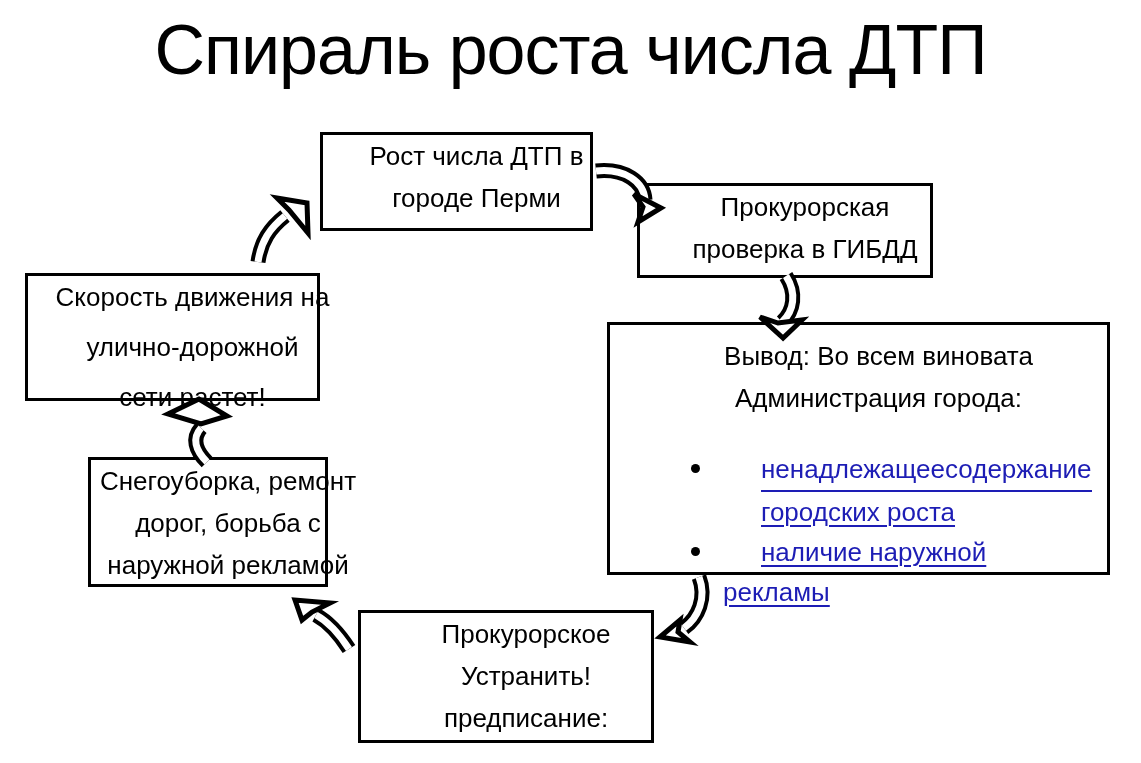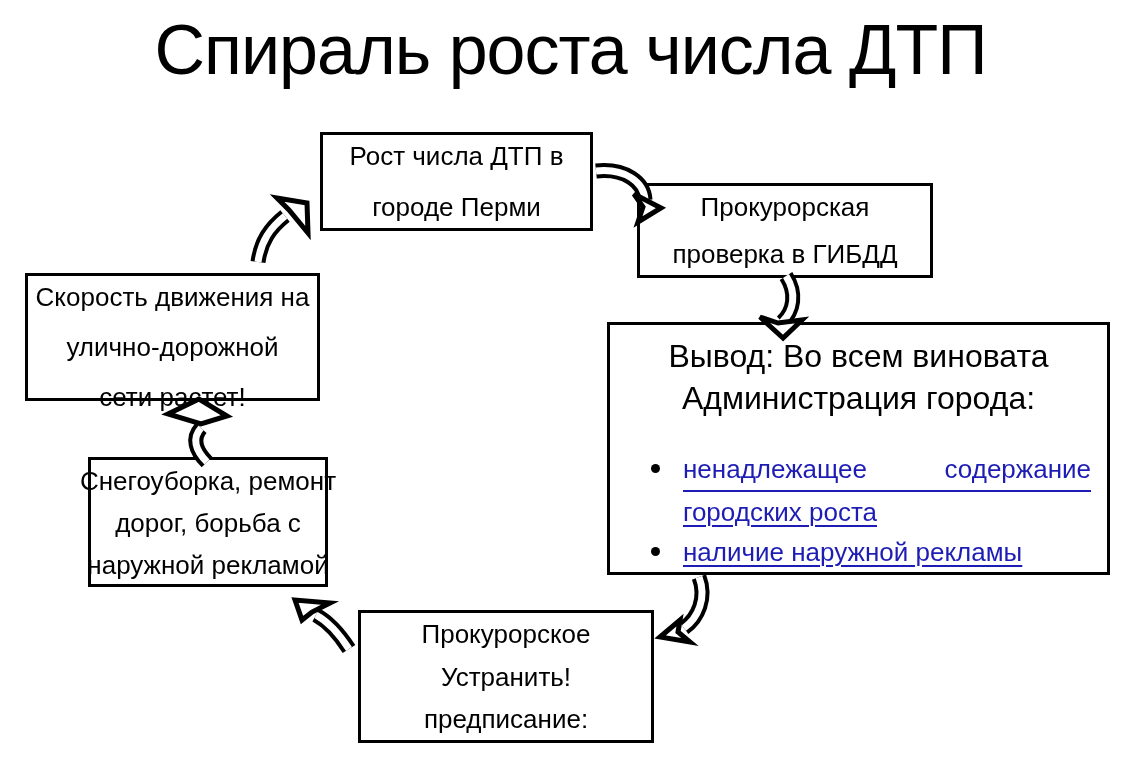--- a/index.html
+++ b/index.html
@@ -24,43 +24,44 @@
     white-space: nowrap;
   }
 
   .node {
     position: absolute;
     box-sizing: border-box;
     border: 3px solid #000000;
     background: #ffffff;
     display: flex;
     flex-direction: column;
-    justify-content: space-between;
+    justify-content: flex-start;
     align-items: center;
     text-align: center;
     font-size: 26px;
     line-height: 42px;
+    padding-left: 40px;
   }
   .node .line { white-space: nowrap; }
 
   #node-growth  { left: 320px; top: 132px; width: 273px; height: 99px; }
   #node-check   { left: 637px; top: 183px; width: 296px; height: 95px; }
   #node-order   { left: 358px; top: 610px; width: 296px; height: 133px; }
   #node-snow    { left: 88px;  top: 457px; width: 240px; height: 130px; }
   #node-speed   { left: 25px;  top: 273px; width: 295px; height: 128px; gap: 8px; }
 
   #node-conclusion {
     left: 607px; top: 322px; width: 503px; height: 253px;
     display: block;
     text-align: left;
   }
   #node-conclusion .heading {
     margin-top: 10px;
     text-align: center;
-    font-size: 32px;
+    font-size: 26px;
     line-height: 42px;
   }
   .bullets {
     margin-top: 30px;
     padding-left: 41px;
     padding-right: 16px;
   }
   .bullet {
     display: flex;
     align-items: flex-start;
@@ -83,20 +84,21 @@
     display: flex;
     justify-content: space-between;
     border-bottom: 2px solid #1d1db5;
     padding-bottom: 1px;
     color: #1d1db5;
     cursor: pointer;
   }
   a.link, .link {
     color: #1d1db5;
     cursor: pointer;
+    margin-left: 38px;
   }
   .u {
     text-decoration: underline;
     text-decoration-thickness: 2px;
     text-underline-offset: 4px;
   }
 
   svg.arrows {
     position: absolute;
     left: 0; top: 0;

